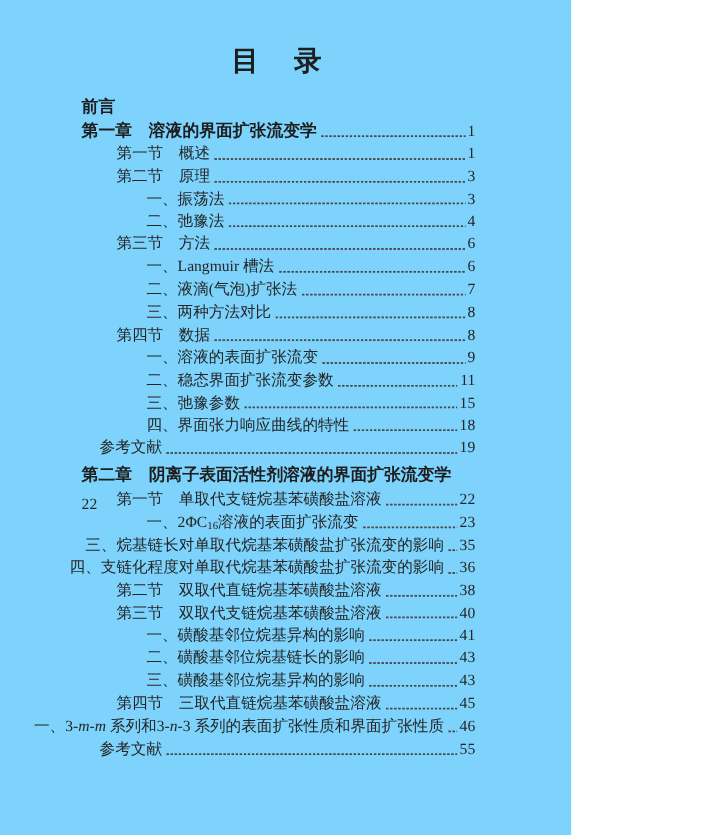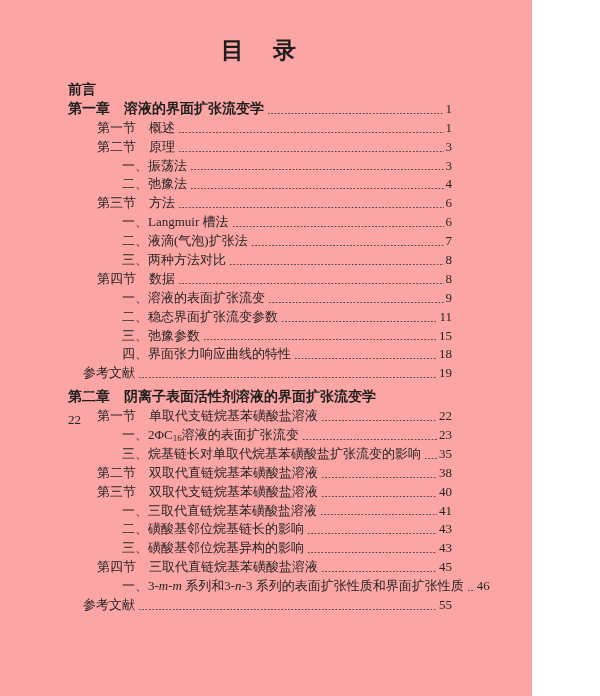--- a/index.html
+++ b/index.html
@@ -3,23 +3,23 @@
 <meta charset="utf-8">
 <style>
   html, body {
     margin: 0;
     padding: 0;
     background: #ffffff;
   }
   .page {
     position: relative;
     box-sizing: border-box;
-    width: 532px;
+    width: 476px;
     height: 696px;
-    background: #fca5a5;
+    background: #7dd3fc;
     padding: 38px 80px 0 68px;
     font-family: "Liberation Serif", "DejaVu Serif", serif;
     color: #252525;
     overflow: hidden;
   }
   h1.toc-title {
     margin: 0 0 18px 0;
     text-align: center;
     font-size: 23px;
     line-height: 25px;
@@ -38,21 +38,21 @@
     line-height: 18.9px;
     white-space: nowrap;
   }
   .row.bold {
     font-weight: bold;
     font-size: 14px;
     color: #1d1d1d;
   }
   .row.lvref { padding-left: 15px; }
   .row.lv1   { padding-left: 29px; }
-  .row.lv2   { padding-left: 54px; }
+  .row.lv2   { padding-left: 54px; justify-content: flex-end; }
   .row.gap-before { margin-top: 5px; flex-direction: column; }
   .label {
     flex-shrink: 0;
     white-space: nowrap;
   }
   .label sub {
     font-size: 9px;
     line-height: 0;
     vertical-align: -2px;
   }
@@ -195,35 +195,40 @@
     <span class="pagenum">23</span>
   </div>
 
 
   <div class="row lv2">
     <span class="label">三、烷基链长对单取代烷基苯磺酸盐扩张流变的影响</span>
     <span class="leader"></span>
     <span class="pagenum">35</span>
   </div>
 
+  <div class="row lv2">
+    <span class="label">四、支链化程度对单取代烷基苯磺酸盐扩张流变的影响</span>
+    <span class="leader"></span>
+    <span class="pagenum">36</span>
+  </div>
 
   <div class="row lv1">
     <span class="label">第二节　双取代直链烷基苯磺酸盐溶液</span>
     <span class="leader"></span>
     <span class="pagenum">38</span>
   </div>
 
   <div class="row lv1">
     <span class="label">第三节　双取代支链烷基苯磺酸盐溶液</span>
     <span class="leader"></span>
     <span class="pagenum">40</span>
   </div>
 
   <div class="row lv2">
-    <span class="label">一、三取代直链烷基苯磺酸盐溶液</span>
+    <span class="label">一、磺酸基邻位烷基异构的影响</span>
     <span class="leader"></span>
     <span class="pagenum">41</span>
   </div>
 
   <div class="row lv2">
     <span class="label">二、磺酸基邻位烷基链长的影响</span>
     <span class="leader"></span>
     <span class="pagenum">43</span>
   </div>
 

